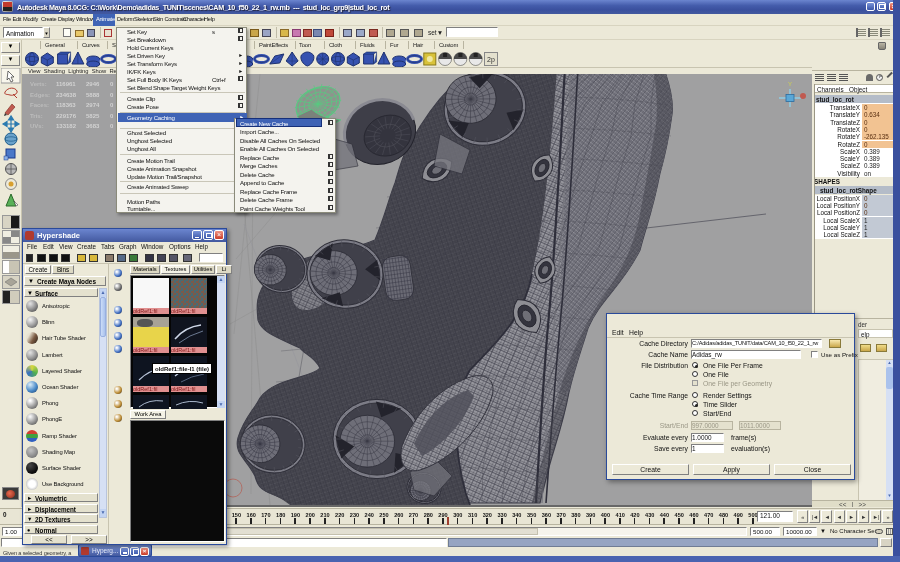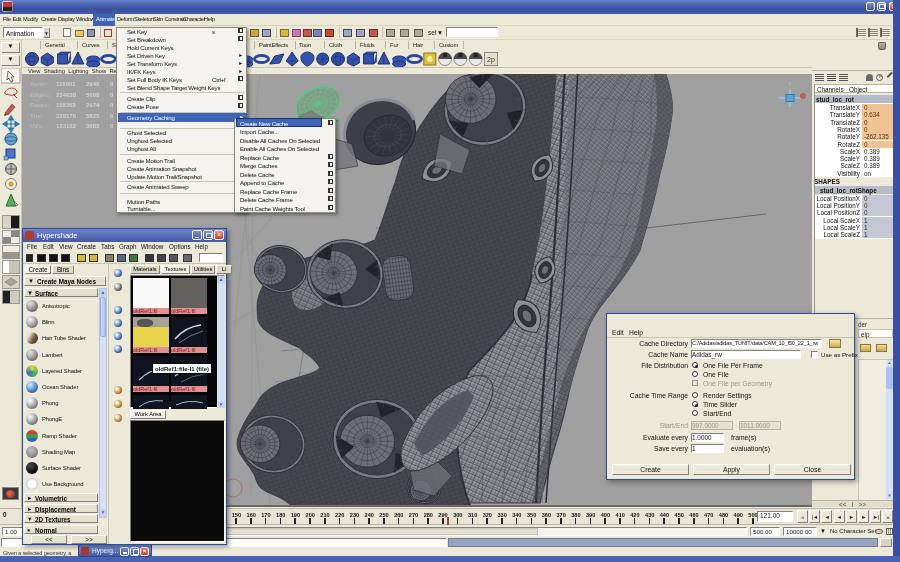--- a/index.html
+++ b/index.html
@@ -14,20 +14,21 @@
   .bx { font-weight:bold; }
 </style>
 </head>
 <body>
 
 <div class="abs" style="left:0;top:0;width:900px;height:14px;background:linear-gradient(to bottom,#6b85cf 0%,#445cab 40%,#3a509e 70%,#43599f 100%);">
   <div class="abs" style="left:2px;top:1px;width:11px;height:11px;background:linear-gradient(135deg,#e0e0e0 20%,#888 80%);border-radius:2px;overflow:hidden;">
     <div class="abs" style="left:1px;top:1px;width:9px;height:5px;background:#c23a2e;"></div>
     <div class="abs" style="left:1px;top:6px;width:9px;height:4px;background:#222;"></div>
   </div>
+  <div class="abs" style="left:17px;top:2.5px;color:#fff;font-weight:bold;font-size:7.2px;letter-spacing:-0.3px;white-space:nowrap;text-shadow:1px 1px 1px #223;">Autodesk Maya 8.0CG: C:\Work\Demo\adidas_TUNIT\scenes\CAM_10_f50_22_1_rw.mb &nbsp;---&nbsp; stud_loc_grp9|stud_loc_rot</div>
   <div class="abs" style="right:25px;top:2px;"><span class="xpbtn bmin" style="background:linear-gradient(#7a94d8,#3a55a8);"></span></div>
   <div class="abs" style="right:14px;top:2px;"><span class="xpbtn bmax" style="background:linear-gradient(#7a94d8,#3a55a8);"></span></div>
   <div class="abs" style="right:2px;top:2px;"><span class="xpbtn bx" style="background:linear-gradient(#ef9484,#ca3c28);">×</span></div>
 </div>
 
 <div class="abs" style="left:0;top:14px;width:900px;height:12px;background:#ece9d8;border-bottom:1px solid #d8d4c0;font-size:5.7px;letter-spacing:-0.3px;color:#111;">
 <span class="abs" style="left:3px;top:2px;">File</span>
 <span class="abs" style="left:12.5px;top:2px;">Edit</span>
 <span class="abs" style="left:23px;top:2px;">Modify</span>
 <span class="abs" style="left:41px;top:2px;">Create</span>
@@ -1027,21 +1028,21 @@
 <span class="abs" style="left:13px;top:2px;color:#e8ecf8;font-size:6.5px;">Hyperg...</span>
 <span class="xpbtn abs bmin" style="right:22px;top:1.5px;background:linear-gradient(#7a94d8,#3a55a8);width:9px;height:9px;font-size:6px;line-height:7px;"></span>
 <span class="xpbtn abs bmax" style="right:12px;top:1.5px;background:linear-gradient(#7a94d8,#3a55a8);width:9px;height:9px;font-size:6px;line-height:7px;"></span>
 <span class="xpbtn abs bx" style="right:2px;top:1.5px;background:linear-gradient(#ef9484,#ca3c28);width:9px;height:9px;font-size:6px;line-height:7px;">×</span>
 </div>
 </div>
 
 <div class="abs" id="hypershade" style="left:22px;top:228px;width:205px;height:317px;background:#ece9d8;border:1px solid #2a4a9a;box-shadow:2px 2px 4px rgba(0,0,0,0.4);z-index:30;font-size:6.3px;">
 <div class="abs" style="left:0;top:0;width:203px;height:13px;background:linear-gradient(to bottom,#6b85cf,#43599f);">
 <div class="abs" style="left:2px;top:2px;width:9px;height:9px;background:#b03a2e;border-radius:2px;"></div>
-<span class="abs" style="left:14px;top:2px;color:#fff;font-weight:normal;font-size:7.5px;">Hypershade</span>
+<span class="abs" style="left:14px;top:2px;color:#fff;font-weight:bold;font-size:7.5px;">Hypershade</span>
 <span class="xpbtn abs bmin" style="right:24px;top:1px;background:linear-gradient(#7a94d8,#3a55a8);width:10px;height:10px;"></span>
 <span class="xpbtn abs bmax" style="right:13px;top:1px;background:linear-gradient(#7a94d8,#3a55a8);width:10px;height:10px;"></span>
 <span class="xpbtn abs" style="right:2px;top:1px;background:linear-gradient(#ef9484,#ca3c28);width:10px;height:10px;">×</span>
 </div>
 <div class="abs" style="left:0;top:13px;width:203px;height:9px;background:#ece9d8;color:#111;">
 <span class="abs" style="left:4px;top:1px;">File</span>
 <span class="abs" style="left:20px;top:1px;">Edit</span>
 <span class="abs" style="left:36px;top:1px;">View</span>
 <span class="abs" style="left:54px;top:1px;">Create</span>
 <span class="abs" style="left:78px;top:1px;">Tabs</span>

